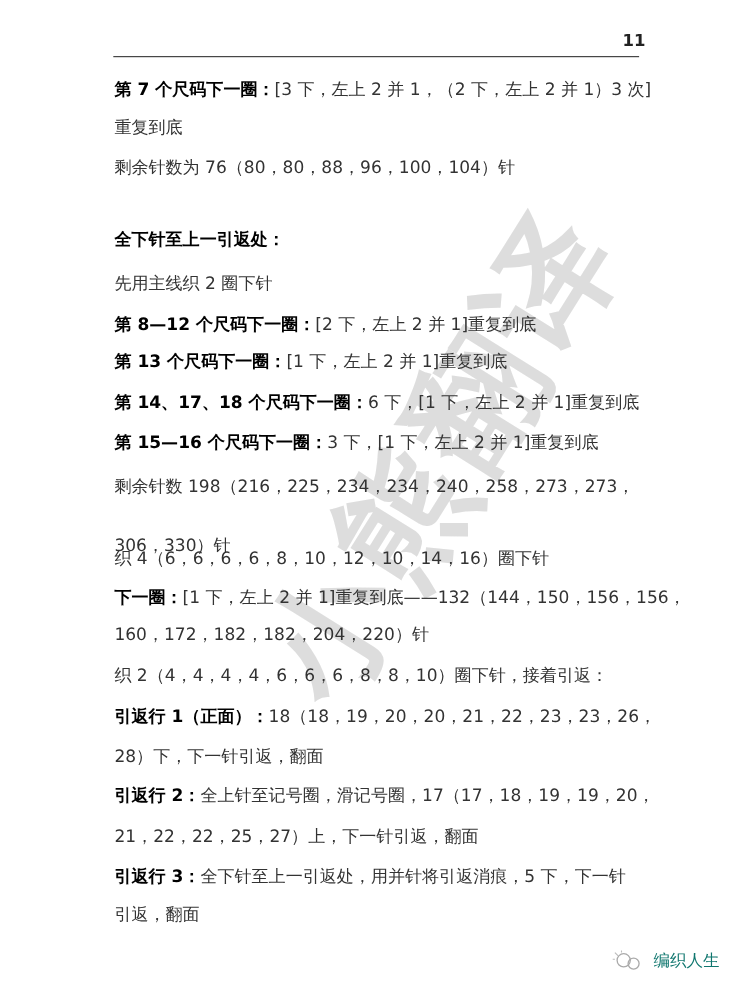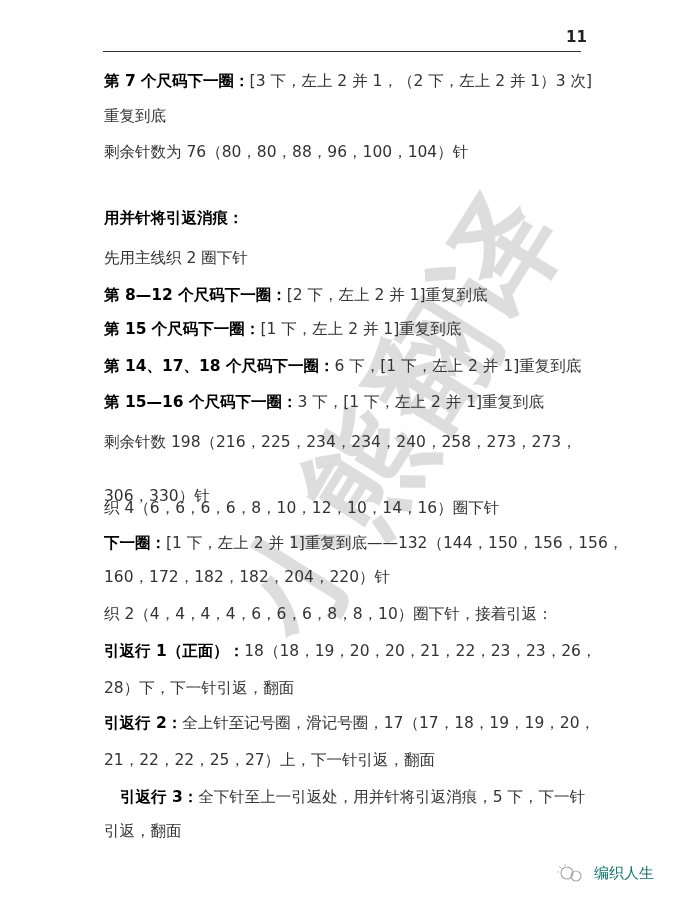--- a/index.html
+++ b/index.html
@@ -36,37 +36,37 @@
 
 <div class="page-number">11</div>
 <div class="rule"></div>
 
 <div class="watermark">小熊翻译</div>
 
 <div class="content" id="content">
     <div class="line" style="top: 71px;"><b>第 7 个尺码下一圈：</b><span>[3 下，左上 2 并 1，（2 下，左上 2 并 1）3 次]</span></div>
     <div class="line" style="top: 106px;"><span>重复到底</span></div>
     <div class="line" style="top: 142px; text-align: right;"><span>剩余针数为 76（80，80，88，96，100，104）针</span></div>
-    <div class="line" style="top: 208px;"><b>用并针将引返消痕：</b></div>
+    <div class="line" style="top: 208px;"><b>全下针至上一引返处：</b></div>
     <div class="line" style="top: 248px;"><span>先用主线织 2 圈下针</span></div>
     <div class="line" style="top: 285px;"><b>第 8—12 个尺码下一圈：</b><span>[2 下，左上 2 并 1]重复到底</span></div>
-    <div class="line" style="top: 319px;"><b>第 15 个尺码下一圈：</b><span>[1 下，左上 2 并 1]重复到底</span></div>
+    <div class="line" style="top: 319px;"><b>第 13 个尺码下一圈：</b><span>[1 下，左上 2 并 1]重复到底</span></div>
     <div class="line" style="top: 356px; text-align: right;"><b>第 14、17、18 个尺码下一圈：</b><span>6 下，[1 下，左上 2 并 1]重复到底</span></div>
     <div class="line" style="top: 392px;"><b>第 15—16 个尺码下一圈：</b><span>3 下，[1 下，左上 2 并 1]重复到底</span></div>
     <div class="line" style="top: 432px; text-align: right;"><span>剩余针数 198（216，225，234，234，240，258，273，273，</span></div>
     <div class="line" style="top: 461px; margin-top: 25px;"><span>306，330）针</span></div>
     <div class="line" style="top: 498px;"><span>织 4（6，6，6，6，8，10，12，10，14，16）圈下针</span></div>
     <div class="line" style="top: 533px;"><b>下一圈：</b><span>[1 下，左上 2 并 1]重复到底——132（144，150，156，156，</span></div>
     <div class="line" style="top: 567px;"><span>160，172，182，182，204，220）针</span></div>
     <div class="line" style="top: 604px;"><span>织 2（4，4，4，4，6，6，6，8，8，10）圈下针，接着引返：</span></div>
     <div class="line" style="top: 641px;"><b>引返行 1（正面）：</b><span>18（18，19，20，20，21，22，23，23，26，</span></div>
     <div class="line" style="top: 678px;"><span>28）下，下一针引返，翻面</span></div>
     <div class="line" style="top: 713px;"><b>引返行 2：</b><span>全上针至记号圈，滑记号圈，17（17，18，19，19，20，</span></div>
     <div class="line" style="top: 750px;"><span>21，22，22，25，27）上，下一针引返，翻面</span></div>
-    <div class="line" style="top: 787px; margin-left: 16px;"><b>引返行 3：</b><span>全下针至上一引返处，用并针将引返消痕，5 下，下一针</span></div>
+    <div class="line" style="top: 787px;"><b>引返行 3：</b><span>全下针至上一引返处，用并针将引返消痕，5 下，下一针</span></div>
     <div class="line" style="top: 821px;"><span>引返，翻面</span></div>
   </div>
 
 <div class="footer-brand">
   <svg class="logo" viewBox="0 0 30 20">
     <circle cx="11" cy="10" r="6" fill="none" stroke="#aaa" stroke-width="1.2"></circle>
     <circle cx="20" cy="13" r="5" fill="none" stroke="#aaa" stroke-width="1.2"></circle>
     <line x1="3" y1="3" x2="6" y2="6" stroke="#bbb" stroke-width="1"></line>
     <line x1="9" y1="1" x2="9" y2="3" stroke="#bbb" stroke-width="1"></line>
     <line x1="1" y1="9" x2="3" y2="9" stroke="#bbb" stroke-width="1"></line>

